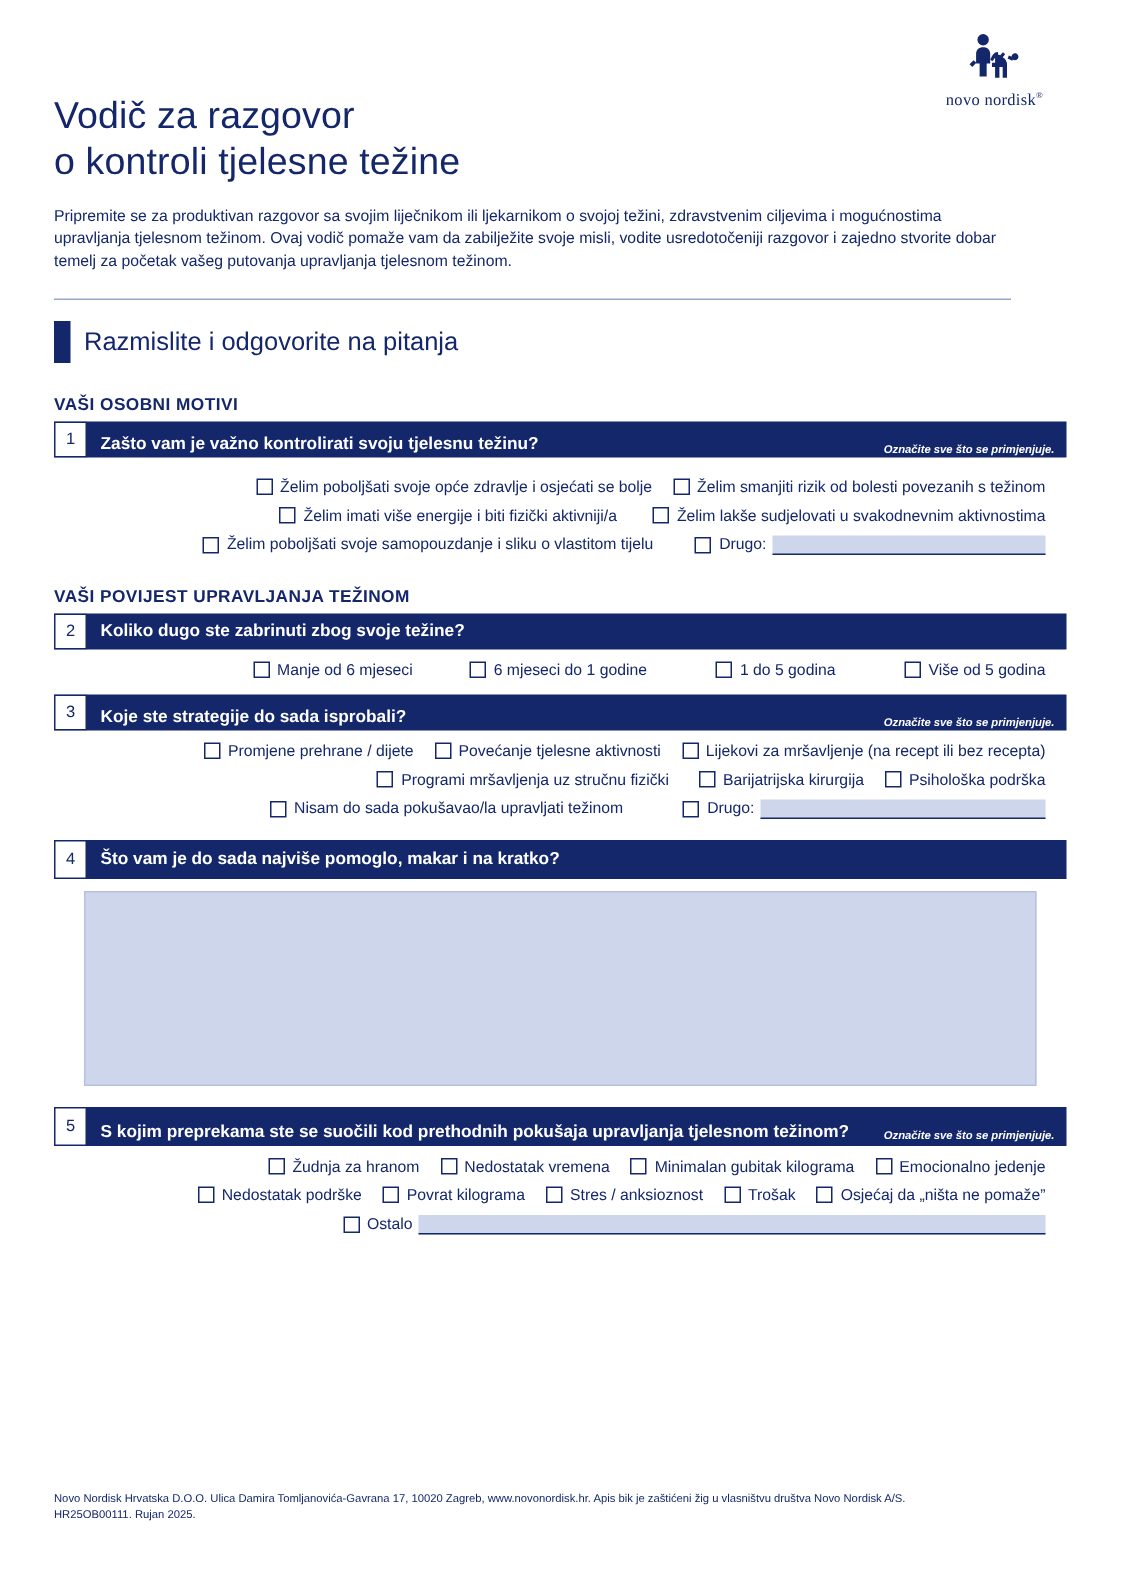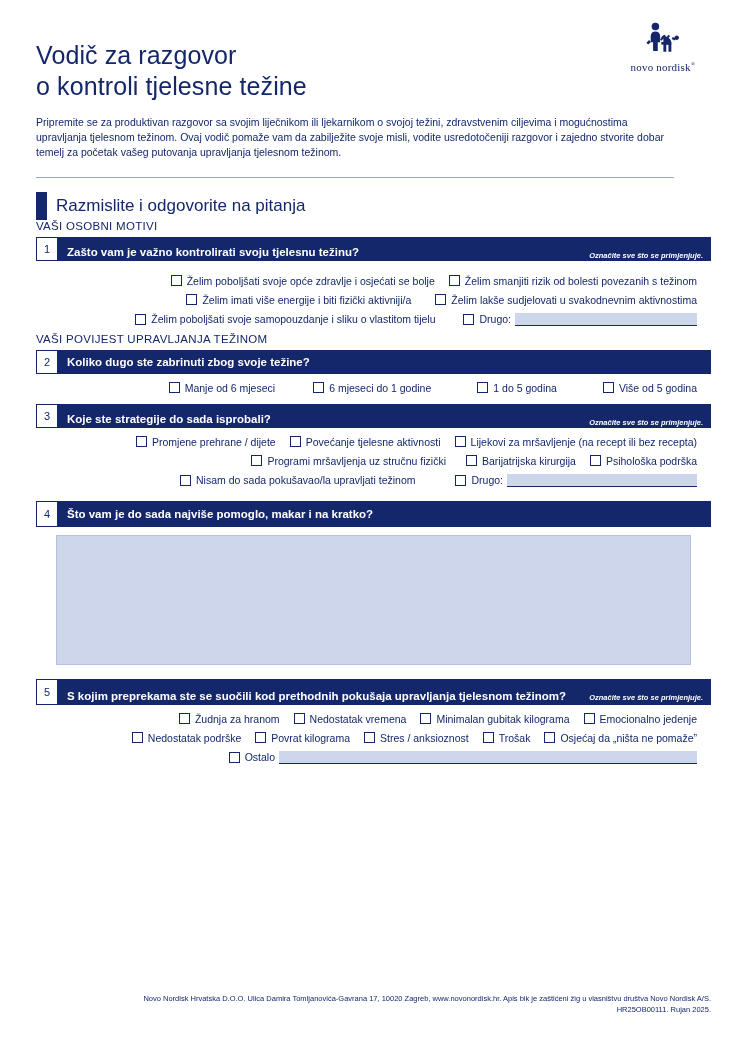--- a/index.html
+++ b/index.html
@@ -43,21 +43,21 @@
     margin-top: 1px;
     font-family: "Liberation Serif", serif;
   }
   .logo-reg {
     font-size: 6px;
     vertical-align: super;
   }
 
   
   .title {
-    padding-top: 40px;
+    padding-top: 62px;
     font-size: 25px;
     line-height: 1.22;
     font-weight: normal;
     color: #14276b;
     letter-spacing: .1px;
   }
   .title-l2 { display:block; }
 
   .intro {
     margin-top: 14px;
@@ -86,23 +86,24 @@
     margin-right: 9px;
   }
   .section-banner .txt {
     font-size: 17px;
     color: #14276b;
   }
 
   
   .group-heading {
     font-size: 11.5px;
-    font-weight: normal;
+    font-weight: bold;
     letter-spacing: .3px;
     color: #14276b;
+    margin-top: 22px;
     margin-bottom: 5px;
   }
 
   
   .qbar {
     position: relative;
     background: #14276b;
     color: #ffffff;
     height: 24px;
     display: flex;
@@ -183,21 +184,20 @@
 
   
   .footer {
     position: absolute;
     left: 36px;
     right: 36px;
     bottom: 38px;
     font-size: 7.5px;
     line-height: 1.45;
     color: #14276b;
-    text-align: right;
   }
   .gap-sm { margin-top: 14px; }
 </style>
 </head>
 <body>
 
 <div class="page">
 
   <div class="logo-wrap">
     <svg class="logo-mark" viewBox="0 0 70 42">

